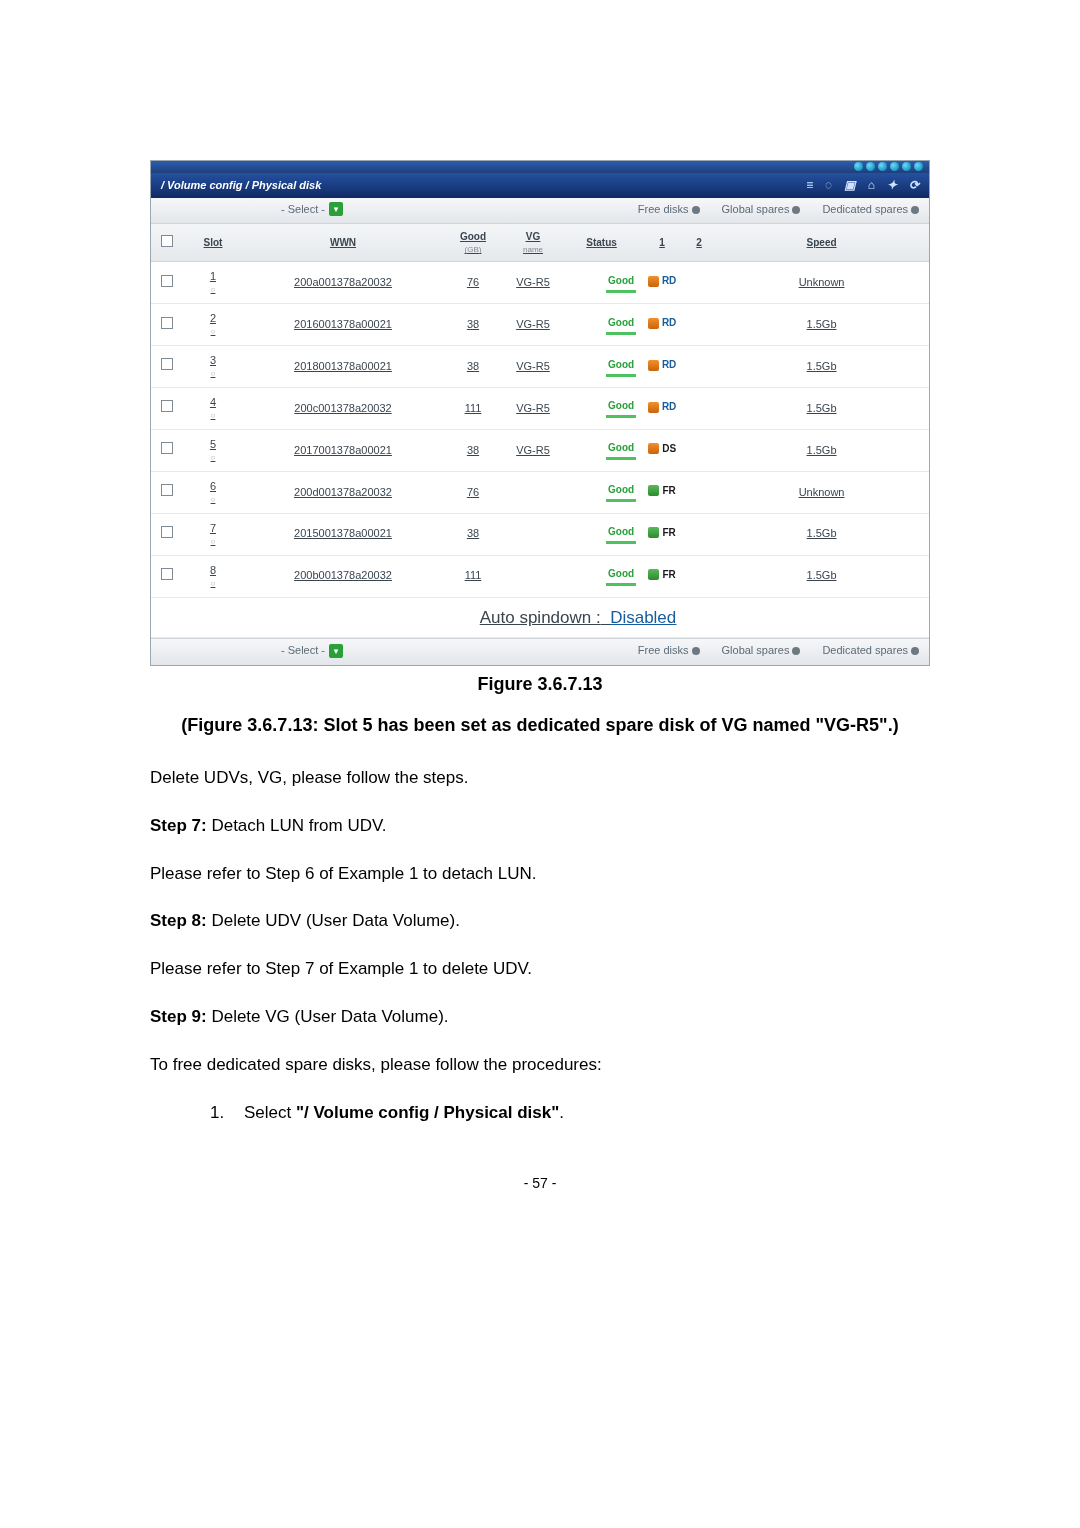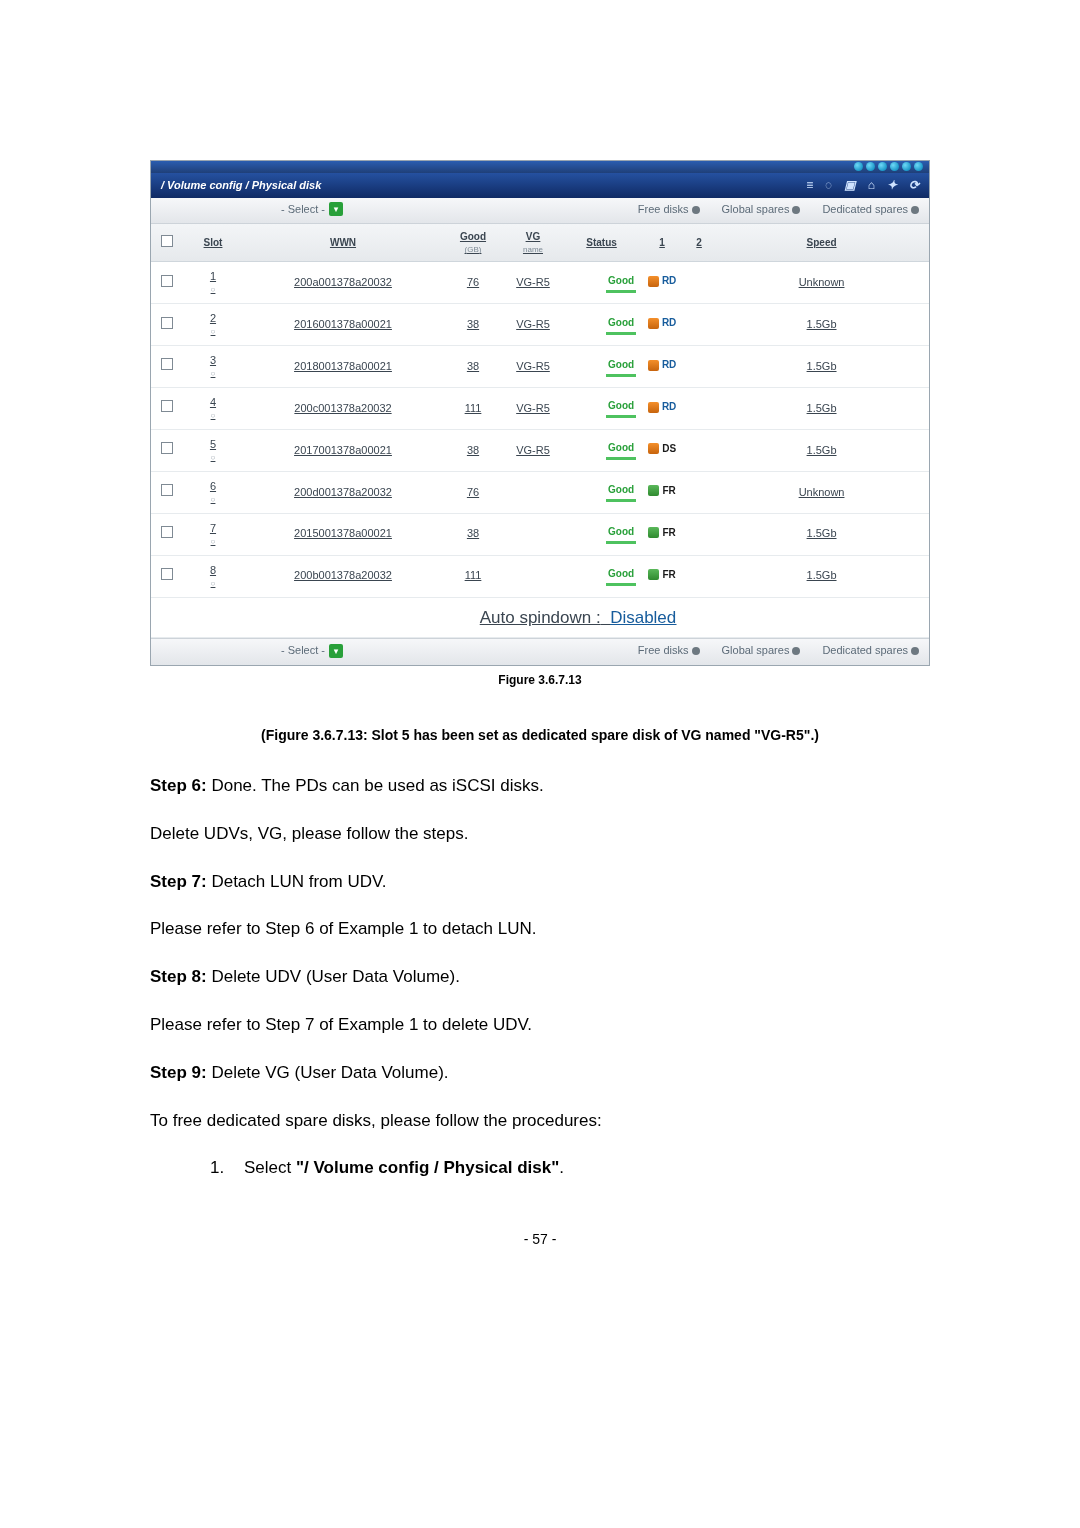--- a/index.html
+++ b/index.html
@@ -118,25 +118,25 @@
   .badge.rd .ico { background:linear-gradient(#f48f2a,#c7640d);}
   .badge.ds { color:#1a1a1a; }
   .badge.ds .ico { background:linear-gradient(#f48f2a,#c7640d);}
   .badge.fr { color:#1a1a1a; }
   .badge.fr .ico { background:linear-gradient(#5ab85a,#2f8a2f);}
   .spindown-row td {
     text-align:center; padding-left:80px; color:#3a4550; font-size:17px;
   }
   .spindown-row a { color:#175c9c; text-decoration:underline; }
   .fig-label {
-    text-align:center; font-weight:bold; font-size:12px;
-    margin: 6px 0 38px 0;
+    text-align:center; font-weight:bold; font-size:18px;
+    margin: 6px 0 16px 0;
   }
   .fig-caption {
-    text-align:center; font-weight:bold; font-size:14px;
+    text-align:center; font-weight:bold; font-size:18px;
     margin: 0 0 28px 0;
   }
   .body-text p {
     margin: 0 0 24px 0;
     font-size: 17px;
   }
   .body-text .step-label { font-weight: bold; }
   .body-text .quoted { font-weight: bold; }
   .list-indent {
     margin-left: 60px;
@@ -309,21 +309,20 @@
     <span><span>Free disks</span><span class="tiny-dot"></span></span>
     <span><span>Global spares</span><span class="tiny-dot"></span></span>
     <span><span>Dedicated spares</span><span class="tiny-dot"></span></span>
   </div>
 </div>
 
 <div class="fig-label">Figure 3.6.7.13</div>
 <div class="fig-caption">(Figure 3.6.7.13: Slot 5 has been set as dedicated spare disk of VG named "VG-R5".)</div>
 
 <div class="body-text">
-  <p><span class="step-label">Step 6:</span><span> Done. The PDs can be used as iSCSI disks.</span></p>
   <p>Delete UDVs, VG, please follow the steps.</p>
   <p><span class="step-label">Step 7:</span><span> Detach LUN from UDV.</span></p>
   <p>Please refer to Step 6 of Example 1 to detach LUN.</p>
   <p><span class="step-label">Step 8:</span><span> Delete UDV (User Data Volume).</span></p>
   <p>Please refer to Step 7 of Example 1 to delete UDV.</p>
   <p><span class="step-label">Step 9:</span><span> Delete VG (User Data Volume).</span></p>
   <p>To free dedicated spare disks, please follow the procedures:</p>
   <div class="list-indent">
     <span class="num">1.</span><span>Select </span><span class="quoted">"/ Volume config / Physical disk"</span><span>.</span>
   </div>

